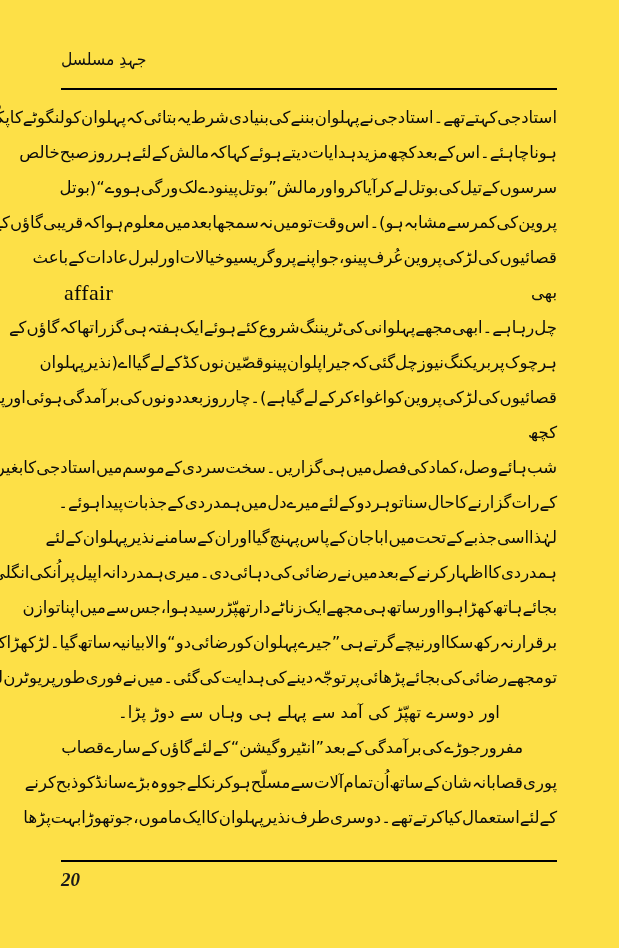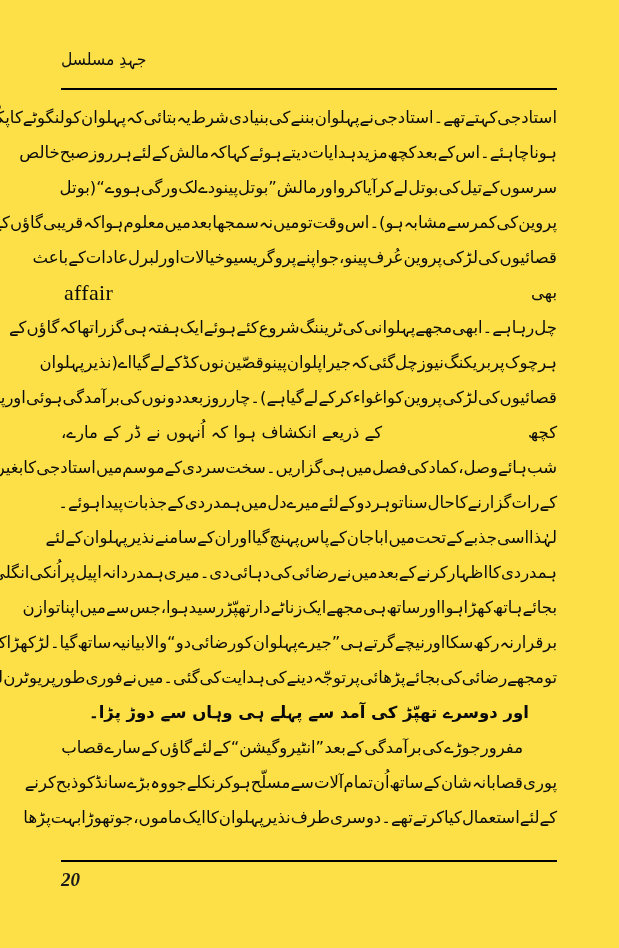--- a/index.html
+++ b/index.html
@@ -90,21 +90,20 @@
     justify-content: space-between;
     white-space: normal;
   }
   .line.justify > .w {
     display: inline-block;
   }
   
   .line.tail-center {
     display: block;
     text-align: center;
-    font-weight: bold;
   }
   
   .line.indent {
     padding-right: 34px;
   }
 
   
   .latin {
     font-family: "Liberation Serif", "DejaVu Serif", serif;
     direction: ltr;
@@ -318,21 +317,20 @@
           <span class="w">بعد</span>
           <span class="w">دونوں</span>
           <span class="w">کی</span>
           <span class="w">برآمدگی</span>
           <span class="w">ہوئی</span>
           <span class="w">اور</span>
           <span class="w">پھر</span>
         </div>
         <div class="line justify">
           <span class="w">کچھ</span>
-          <span class="w">کے ذریعے انکشاف ہوا کہ اُنہوں نے ڈر کے مارے،</span>
         </div>
         <div class="line justify">
           <span class="w">شب</span>
           <span class="w">ہائے</span>
           <span class="w">وصل،</span>
           <span class="w">کماد</span>
           <span class="w">کی</span>
           <span class="w">فصل</span>
           <span class="w">میں</span>
           <span class="w">ہی</span>

